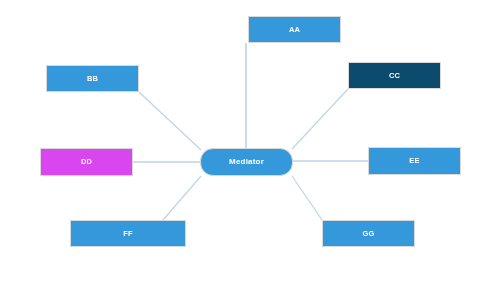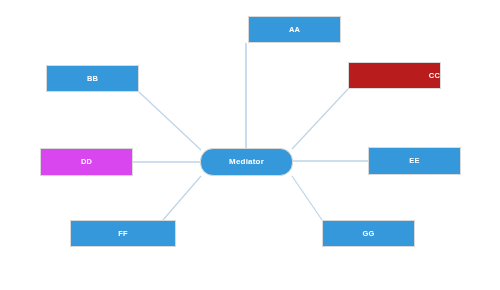--- a/index.html
+++ b/index.html
@@ -66,30 +66,30 @@
       </g>
   </svg>
 
   <div id="node-layer">
       <div class="node" style="left: 200px; top: 16px; width: 93px; height: 27px; background: rgb(52, 152, 219); border-color: rgb(217, 217, 217); margin-left: 48px;">
         <span class="node-label" style="color: rgb(255, 255, 255);">AA</span>
       </div>
       <div class="node" style="left: 46px; top: 65px; width: 93px; height: 27px; background: rgb(52, 152, 219); border-color: rgb(217, 217, 217);">
         <span class="node-label" style="color: rgb(255, 255, 255); text-align: right;">BB</span>
       </div>
-      <div class="node" style="left: 348px; top: 62px; width: 93px; height: 27px; background: #b91c1c; border-color: rgb(217, 217, 217); justify-content: flex-end;">
+      <div class="node" style="left: 348px; top: 62px; width: 93px; height: 27px; background: #0c4a6e; border-color: rgb(217, 217, 217);">
         <span class="node-label" style="color: rgb(255, 255, 255);">CC</span>
       </div>
       <div class="node" style="left: 40px; top: 148px; width: 93px; height: 28px; background: #d946ef; border-color: rgb(217, 217, 217);">
         <span class="node-label" style="color: rgb(255, 255, 255);">DD</span>
       </div>
       <div class="node" style="left: 368px; top: 147px; width: 93px; height: 28px; background: rgb(52, 152, 219); border-color: rgb(217, 217, 217);">
         <span class="node-label" style="color: rgb(255, 255, 255);">EE</span>
       </div>
-      <div class="node" style="left: 70px; top: 220px; width: 106px; height: 27px; background: rgb(52, 152, 219); border-color: rgb(217, 217, 217);">
+      <div class="node" style="left: 70px; top: 220px; width: 116px; height: 27px; background: rgb(52, 152, 219); border-color: rgb(217, 217, 217);">
         <span class="node-label" style="color: rgb(255, 255, 255);">FF</span>
       </div>
       <div class="node" style="left: 322px; top: 220px; width: 93px; height: 27px; background: rgb(52, 152, 219); border-color: rgb(217, 217, 217); align-items: center;">
         <span class="node-label" style="color: rgb(255, 255, 255);">GG</span>
       </div>
       <div class="node central" style="left: 200px; top: 148px; width: 93px; height: 28px; background: rgb(52, 152, 219); border-color: rgb(217, 217, 217); border-radius: 13px;">
         <span class="node-label" style="color: rgb(255, 255, 255);">Mediator</span>
       </div>
     </div>
 

